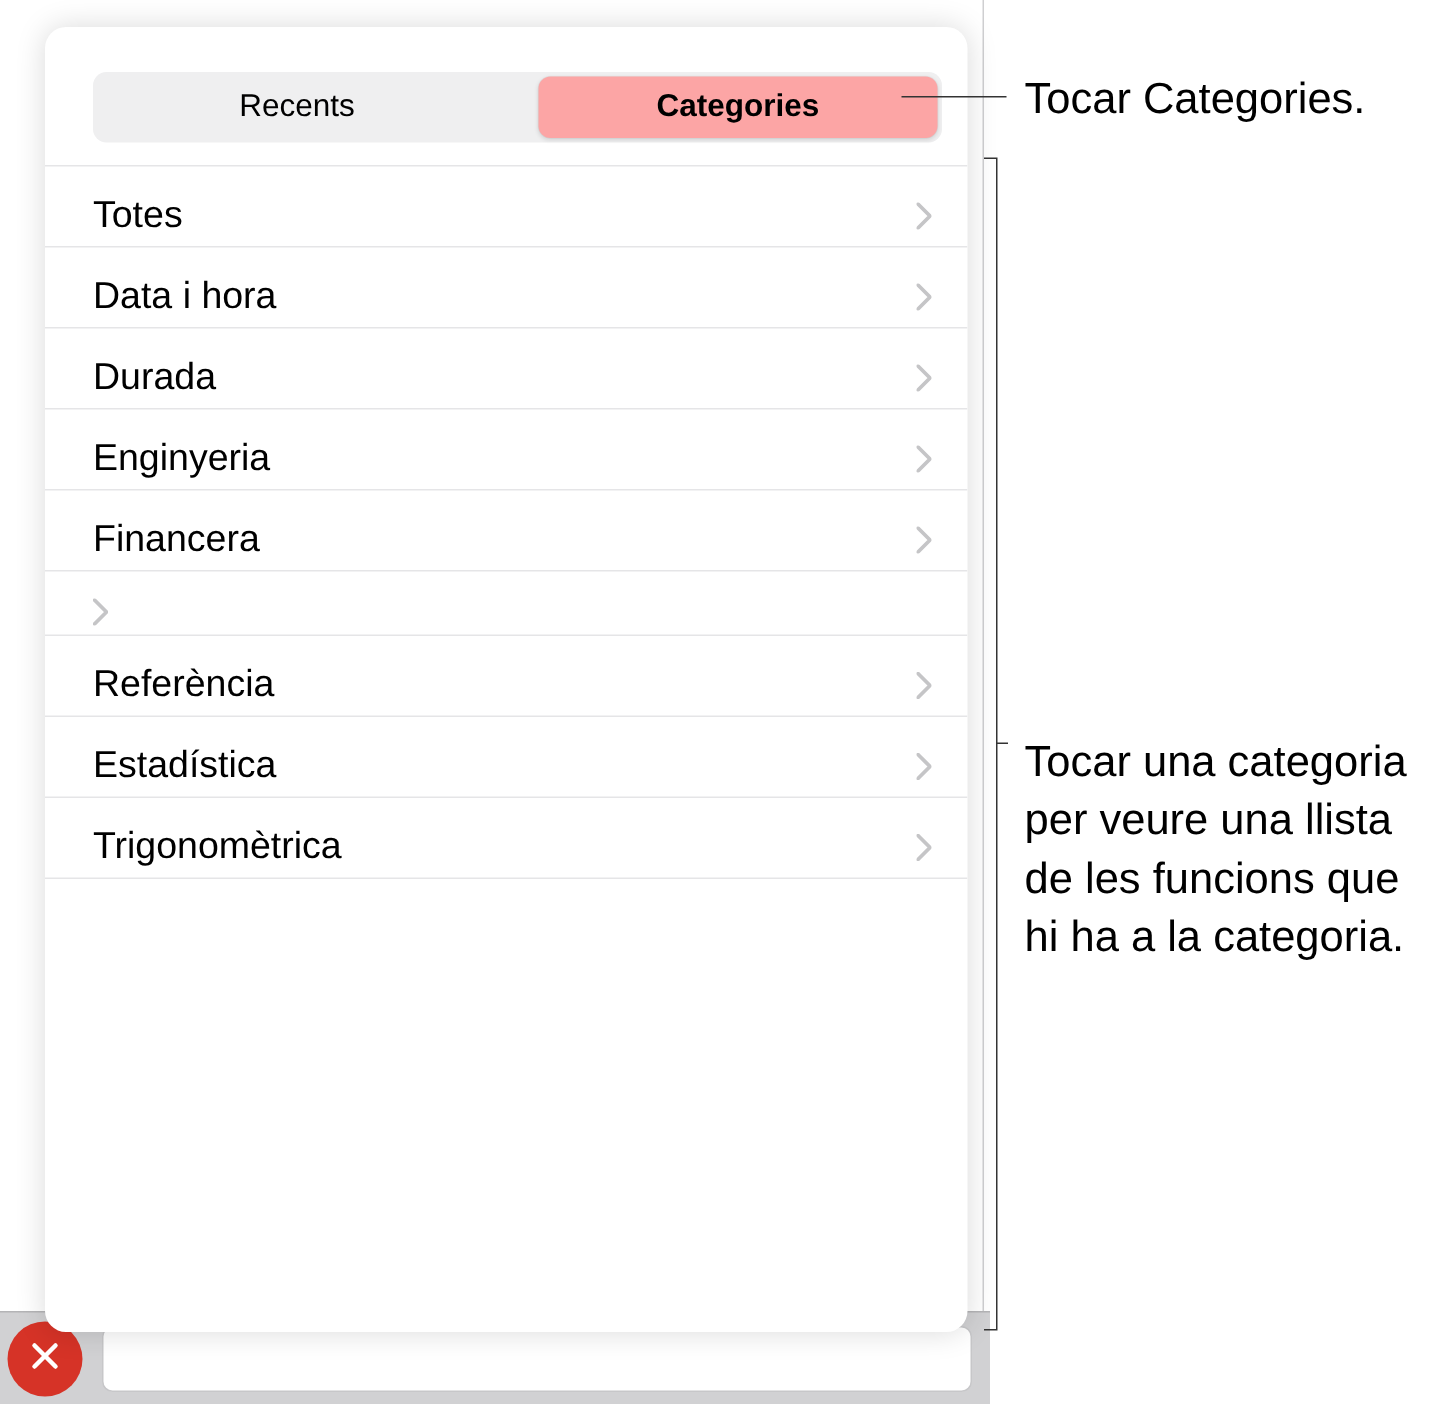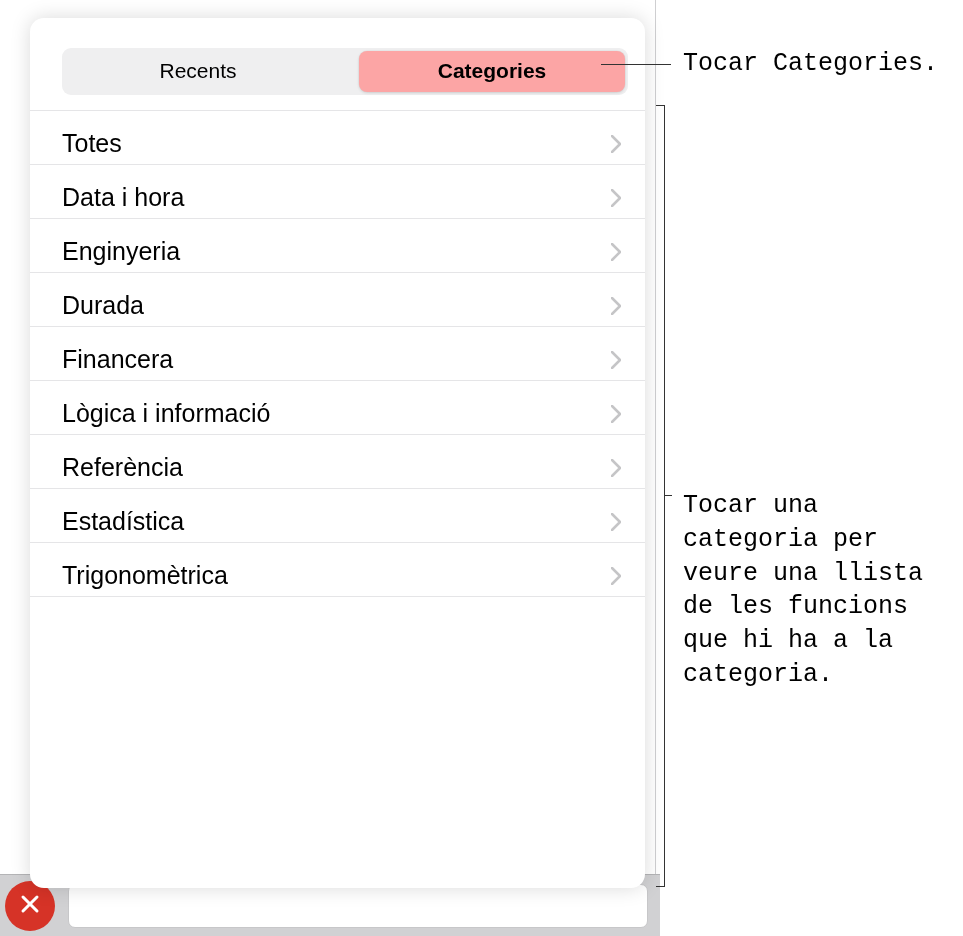--- a/index.html
+++ b/index.html
@@ -108,23 +108,22 @@
       left: 68px;
       width: 580px;
       height: 44px;
       background: #ffffff;
       border: 1px solid #c7c7c9;
       border-radius: 7px;
     }
     .callout {
       position: absolute;
       color: #000;
-      font-size: 25px;
+      font-size: 29px;
       line-height: 1.35;
-      font-family: Liberation Mono, monospace;
     }
     .callout-1 {
       top: 47px;
       left: 683px;
     }
     .callout-2 {
       top: 489px;
       left: 683px;
       width: 270px;
     }
@@ -221,45 +220,44 @@
     </div>
     <div class="list-item">
       <span class="list-item-label">Data i hora</span>
       <span class="chevron">
         <svg viewBox="0 0 10 18">
             <polyline points="1,1 9,9 1,17" fill="none" stroke="#c5c5c7" stroke-width="2.5" stroke-linecap="round" stroke-linejoin="round"></polyline>
           </svg>
       </span>
     </div>
     <div class="list-item">
+      <span class="list-item-label">Durada</span>
+      <span class="chevron">
+        <svg viewBox="0 0 10 18">
+            <polyline points="1,1 9,9 1,17" fill="none" stroke="#c5c5c7" stroke-width="2.5" stroke-linecap="round" stroke-linejoin="round"></polyline>
+          </svg>
+      </span>
+    </div>
+    <div class="list-item">
       <span class="list-item-label">Enginyeria</span>
       <span class="chevron">
         <svg viewBox="0 0 10 18">
             <polyline points="1,1 9,9 1,17" fill="none" stroke="#c5c5c7" stroke-width="2.5" stroke-linecap="round" stroke-linejoin="round"></polyline>
           </svg>
       </span>
     </div>
     <div class="list-item">
-      <span class="list-item-label">Durada</span>
-      <span class="chevron">
-        <svg viewBox="0 0 10 18">
-            <polyline points="1,1 9,9 1,17" fill="none" stroke="#c5c5c7" stroke-width="2.5" stroke-linecap="round" stroke-linejoin="round"></polyline>
-          </svg>
-      </span>
-    </div>
-    <div class="list-item">
       <span class="list-item-label">Financera</span>
       <span class="chevron">
         <svg viewBox="0 0 10 18">
             <polyline points="1,1 9,9 1,17" fill="none" stroke="#c5c5c7" stroke-width="2.5" stroke-linecap="round" stroke-linejoin="round"></polyline>
           </svg>
       </span>
     </div>
     <div class="list-item">
-      <span class="list-item-label">Lògica i informació</span>
       <span class="chevron">
         <svg viewBox="0 0 10 18">
             <polyline points="1,1 9,9 1,17" fill="none" stroke="#c5c5c7" stroke-width="2.5" stroke-linecap="round" stroke-linejoin="round"></polyline>
           </svg>
       </span>
     </div>
     <div class="list-item">
       <span class="list-item-label">Referència</span>
       <span class="chevron">
         <svg viewBox="0 0 10 18">

